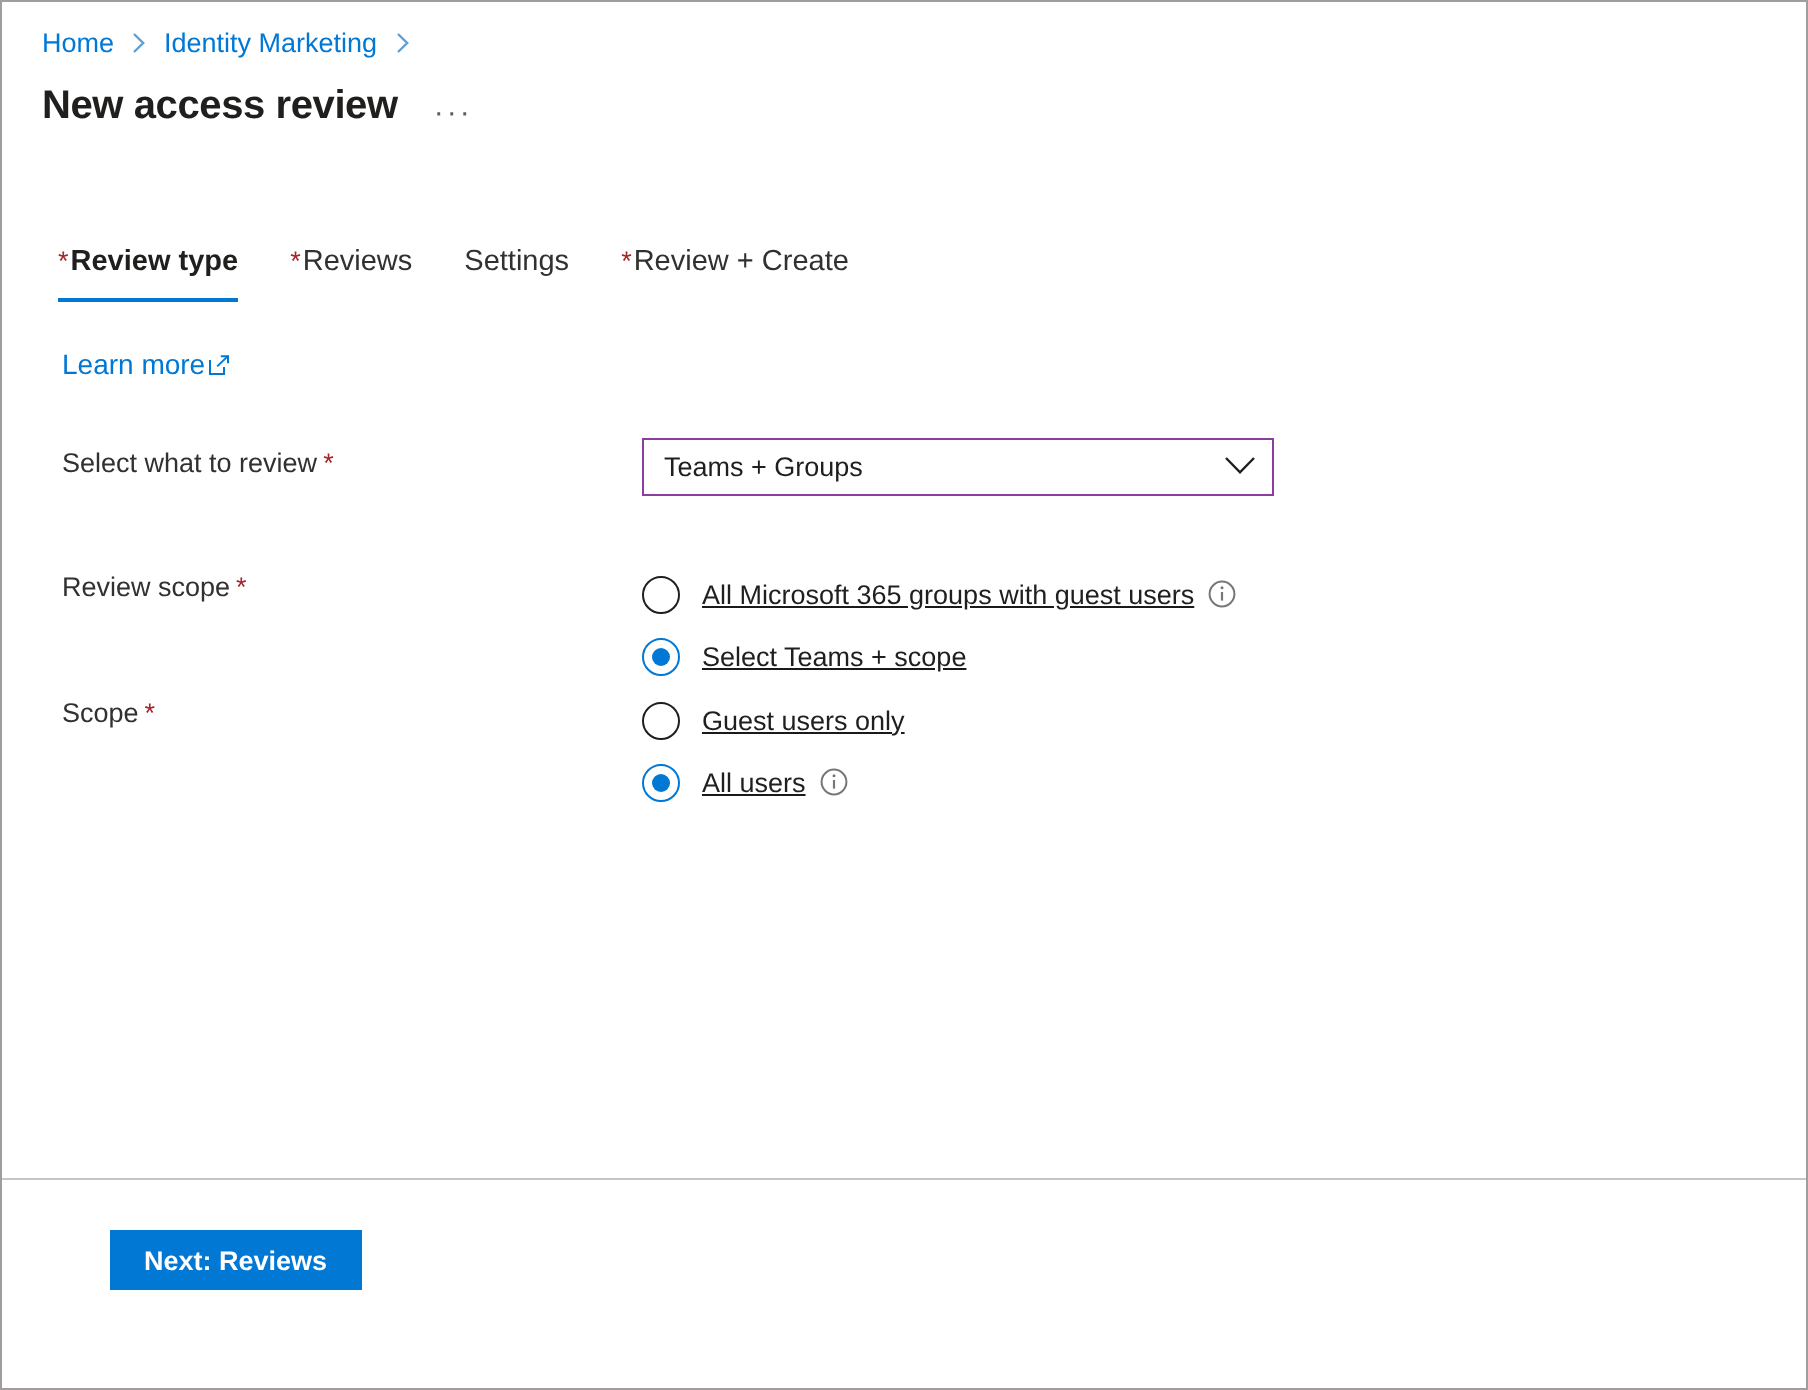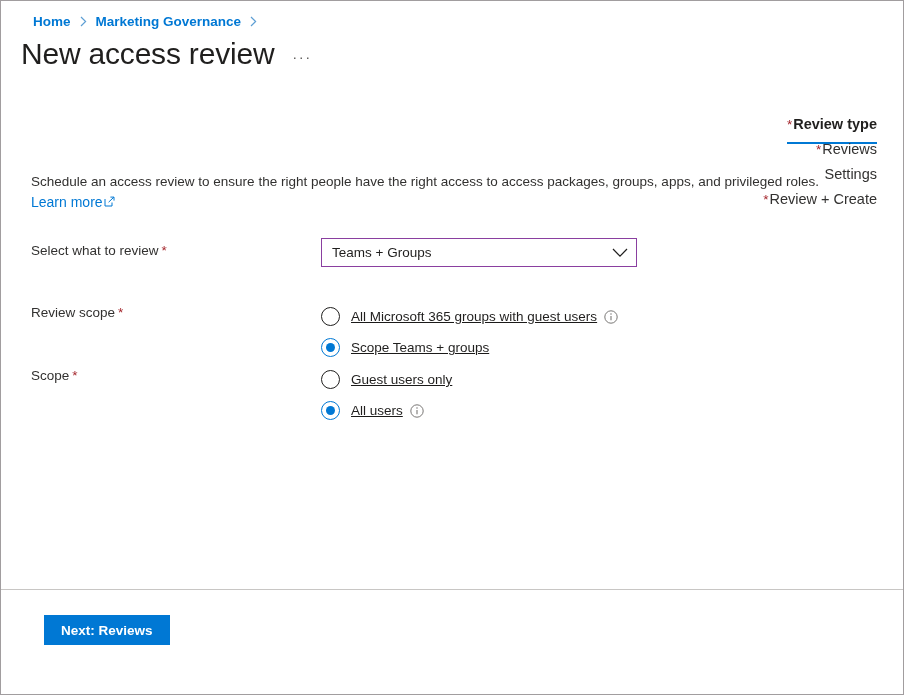--- a/index.html
+++ b/index.html
@@ -20,24 +20,23 @@
     height: 695px;
     background: #ffffff;
     border: 1px solid #a19d9f;
     overflow: hidden;
   }
 
   
   .breadcrumb {
     display: flex;
     align-items: center;
-    padding: 11px 0 0 32px;
+    padding: 11px 0 0 20px;
     font-size: 13.5px;
     height: 30px;
-    font-weight: bold;
   }
   .crumb-link {
     color: #0078d4;
     cursor: pointer;
     white-space: nowrap;
   }
   .crumb-sep {
     margin: 0 9px;
     color: #5e9fd4;
     font-size: 12px;
@@ -48,22 +47,22 @@
   .crumb-sep svg { display: block; }
 
   
   .title-row {
     display: flex;
     align-items: center;
     padding: 4px 0 0 20px;
     height: 40px;
   }
   .page-title {
-    font-size: 30px;
-    font-weight: 400;
+    font-size: 20px;
+    font-weight: 700;
     color: #201f1e;
     letter-spacing: -0.2px;
     line-height: 1.1;
   }
   .more-btn {
     margin-left: 18px;
     margin-top: 6px;
     color: #605e5c;
     font-size: 15px;
     letter-spacing: 1.5px;
@@ -72,21 +71,20 @@
     user-select: none;
   }
 
   
   .tabs {
     display: flex;
     align-items: flex-end;
     padding-left: 28px;
     margin-top: 45px;
     height: 32px;
-    flex-direction: column;
   }
   .tab {
     position: relative;
     font-size: 14.5px;
     color: #323130;
     padding: 0 0 9px 0;
     margin-right: 26px;
     cursor: pointer;
     white-space: nowrap;
   }
@@ -239,21 +237,21 @@
   .footer-divider {
     position: absolute;
     left: 0;
     right: 0;
     top: 588px;
     height: 1px;
     background: #c8c6c4;
   }
   .footer {
     position: absolute;
-    left: 1px;
+    left: 12px;
     top: 589px;
     right: 0;
     padding: 25px 0 0 42px;
   }
   .primary-btn {
     display: inline-flex;
     align-items: center;
     justify-content: center;
     height: 30px;
     padding: 0 17px;
@@ -275,21 +273,21 @@
 
 <div class="window">
 
   <div class="breadcrumb">
     <span class="crumb-link">Home</span>
     <span class="crumb-sep">
       <svg width="7" height="11" viewBox="0 0 7 11">
           <path d="M1 1 L5.6 5.5 L1 10" stroke="#5e9fd4" stroke-width="1.2" fill="none"></path>
         </svg>
     </span>
-    <span class="crumb-link">Marketing Governance</span>
+    <span class="crumb-link">Identity Marketing</span>
     <span class="crumb-sep">
       <svg width="7" height="11" viewBox="0 0 7 11">
           <path d="M1 1 L5.6 5.5 L1 10" stroke="#5e9fd4" stroke-width="1.2" fill="none"></path>
         </svg>
     </span>
   </div>
 
   <div class="title-row">
     <span class="page-title">New access review</span>
     <span class="more-btn">···</span>
@@ -304,21 +302,20 @@
     </div>
     <div class="tab">
       <span>Settings</span>
     </div>
     <div class="tab">
       <span class="req">*</span><span>Review + Create</span>
     </div>
   </div>
 
   <div class="desc">
-    <div>Schedule an access review to ensure the right people have the right access to access packages, groups, apps, and privileged roles.</div>
     <span class="learn-more">
       <span>Learn more</span>
       <span class="ext-icon">
         <svg width="11" height="11" viewBox="0 0 11 11">
           <path d="M1 3 L1 10 L8 10 L8 6.5" stroke="#0078d4" stroke-width="1" fill="none"></path>
           <path d="M4.6 6.2 L9.8 1.2" stroke="#0078d4" stroke-width="1" fill="none"></path>
           <path d="M6.4 1.1 L10 1.1 L10 4.6" stroke="#0078d4" stroke-width="1" fill="none"></path>
         </svg>
       </span>
     </span>
@@ -353,21 +350,21 @@
           <span class="info-icon">
             <svg width="14" height="14" viewBox="0 0 14 14">
               <circle cx="7" cy="7" r="6.2" stroke="#797775" stroke-width="1" fill="none"></circle>
               <circle cx="7" cy="3.9" r="0.75" fill="#797775"></circle>
               <path d="M7 6 L7 10.3" stroke="#797775" stroke-width="1.1"></path>
             </svg>
           </span>
         </div>
         <div class="radio-item checked">
           <span class="radio-mark"></span>
-          <span class="radio-label">Scope Teams + groups</span>
+          <span class="radio-label">Select Teams + scope</span>
         </div>
       </div>
     </div>
 
 
     <div class="form-row spacer-scope">
       <div class="row-label">
         <span>Scope</span><span class="req">*</span>
       </div>
       <div class="row-field radio-group">

